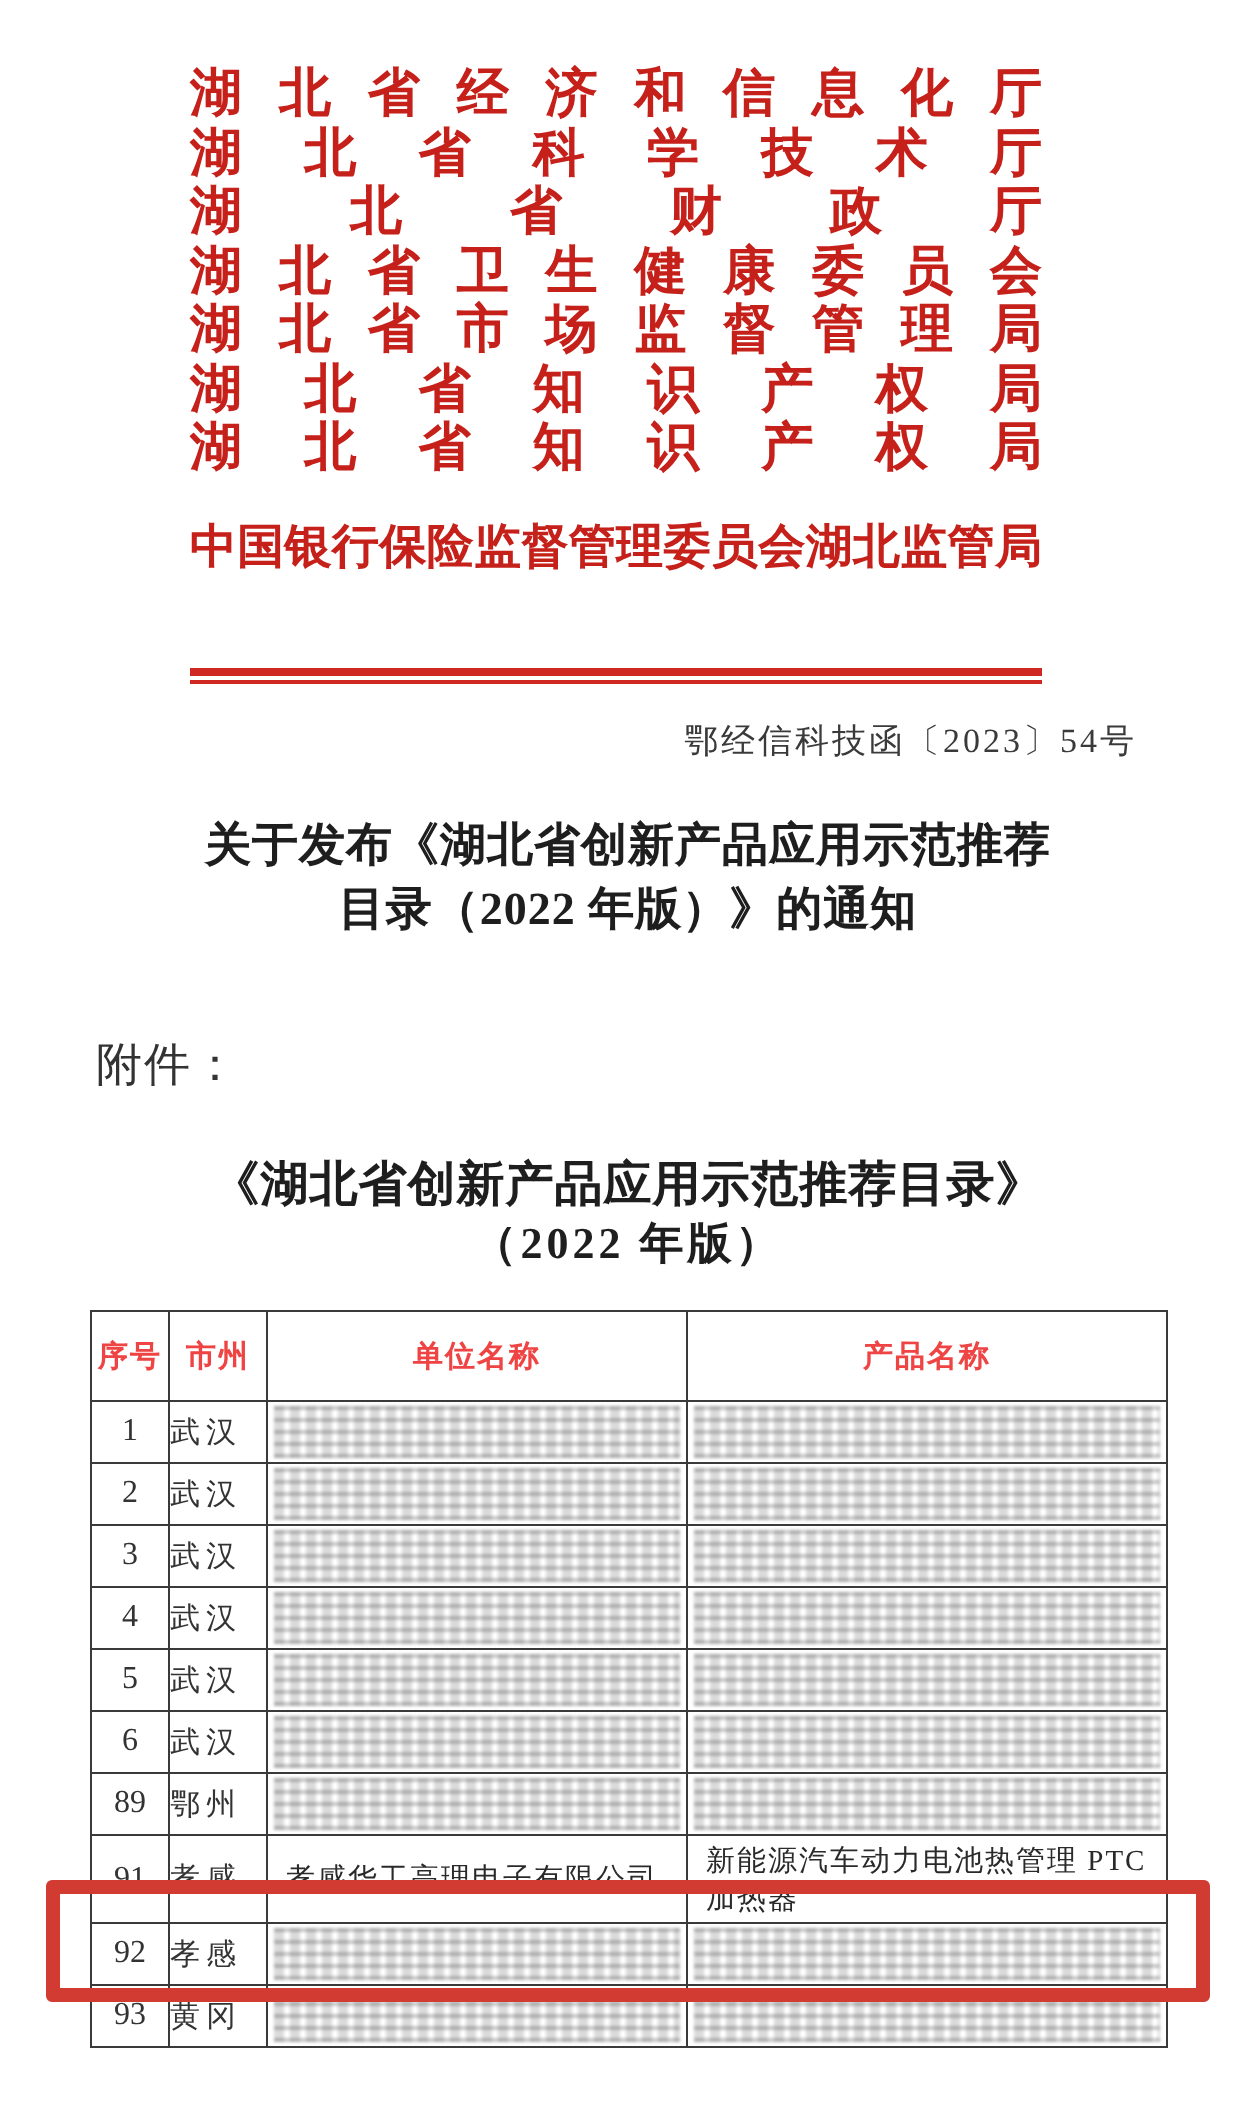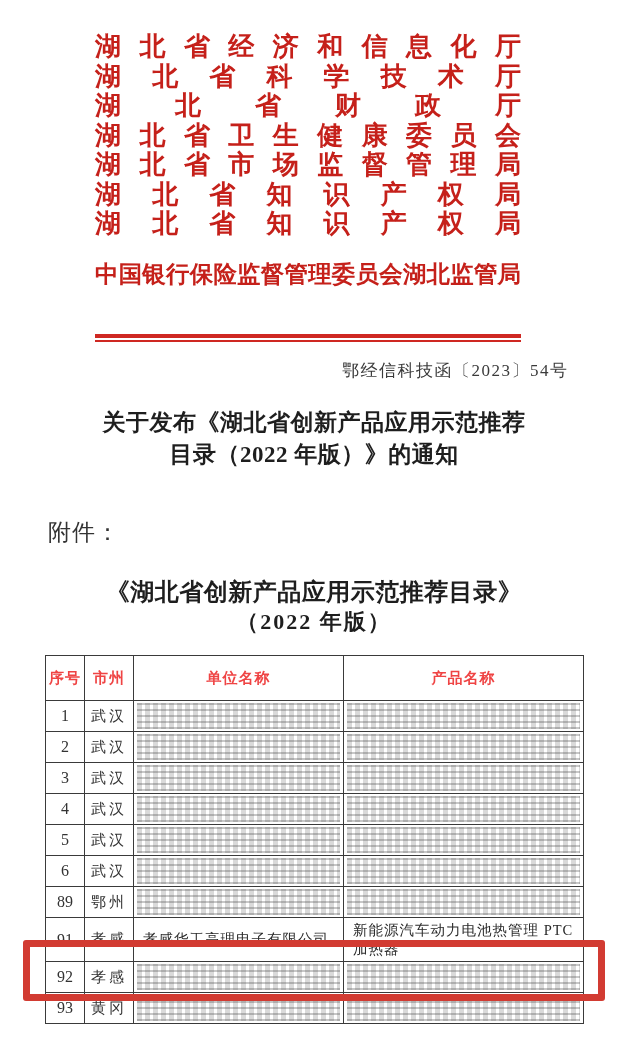--- a/index.html
+++ b/index.html
@@ -67,21 +67,21 @@
     padding:0; overflow:hidden; vertical-align:middle;
   }
   .catalog-table thead tr { height:45px; }
   .catalog-table tbody tr { height:31px; }
   .catalog-table tbody tr.hl { height:44px; }
   .catalog-table th {
     font-size:15px; font-weight:bold; text-align:center;
     letter-spacing:1px; color:#ef4444;
   }
   .c-no   { text-align:center; font-size:16px; color:#333333; }
-  .c-city { text-align:center; font-size:15px; letter-spacing:3px; color:#333333; }
+  .c-city { text-align:left; font-size:15px; letter-spacing:3px; color:#333333; }
   .c-unit, .c-prod { font-size:14px; color:#2a2a2a; letter-spacing:1px; padding:0 2px; }
   tr.hl .c-unit, tr.hl .c-prod { padding-left:9px; font-size:14.5px; }
 
   
   .redacted {
     height:26px; margin:2px 3px;
     background:
       repeating-linear-gradient(90deg, rgba(70,70,70,0.20) 0 5px, rgba(255,255,255,0) 5px 8px),
       repeating-linear-gradient(180deg, rgba(70,70,70,0.30) 0 2px, rgba(255,255,255,0) 2px 6px);
     filter:blur(0.7px);

